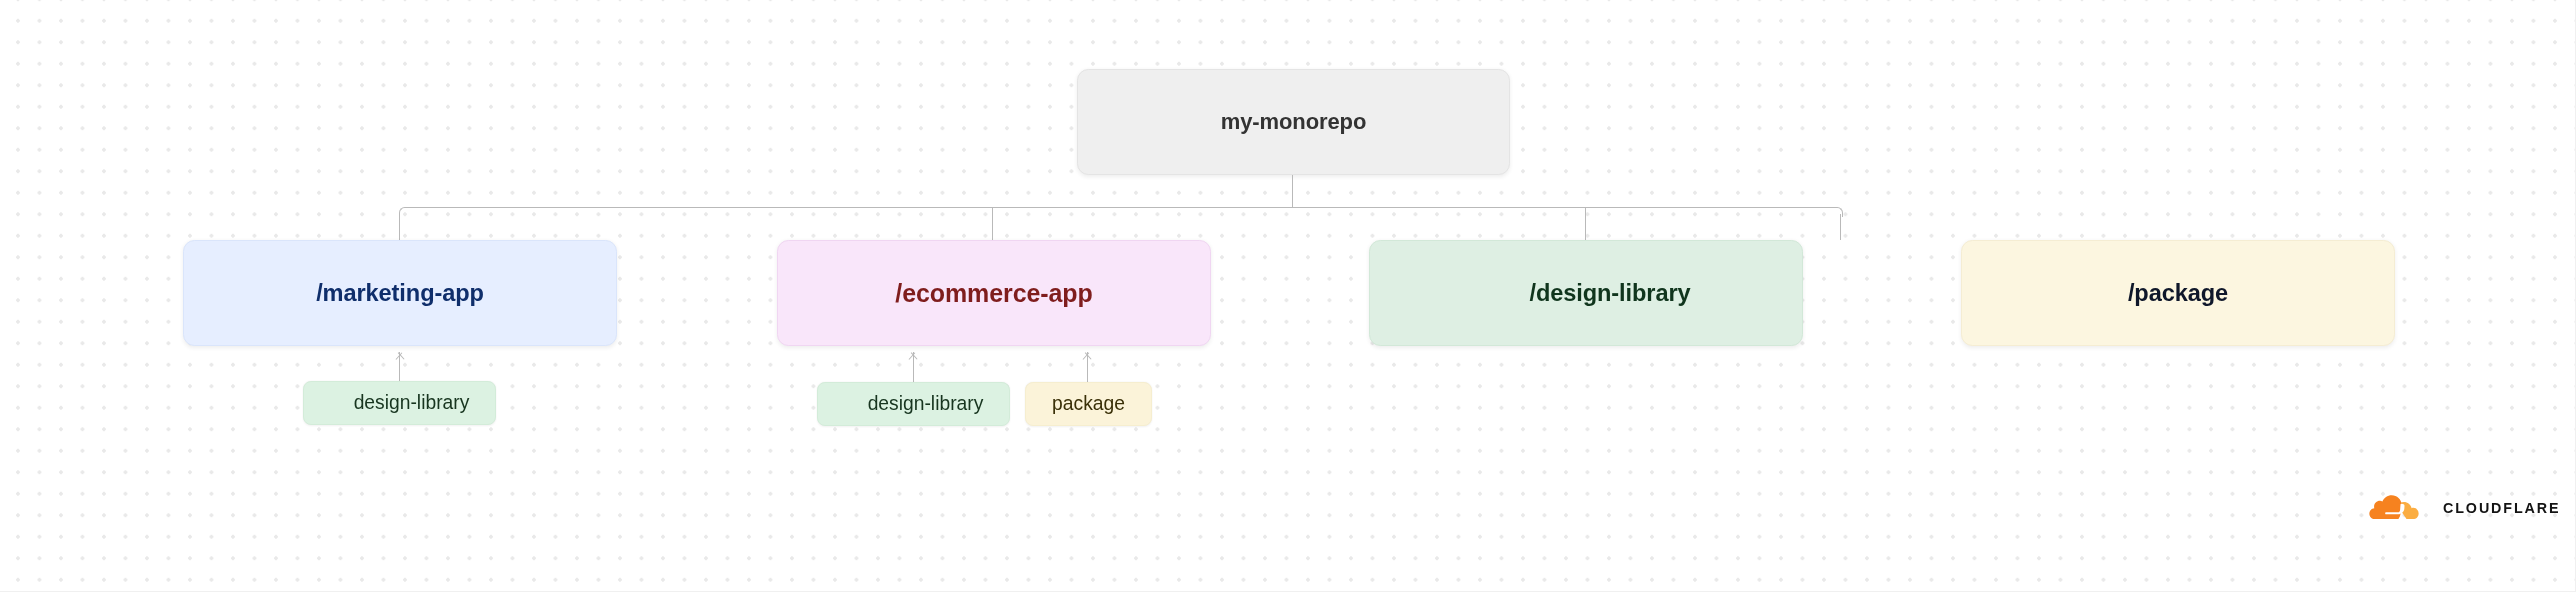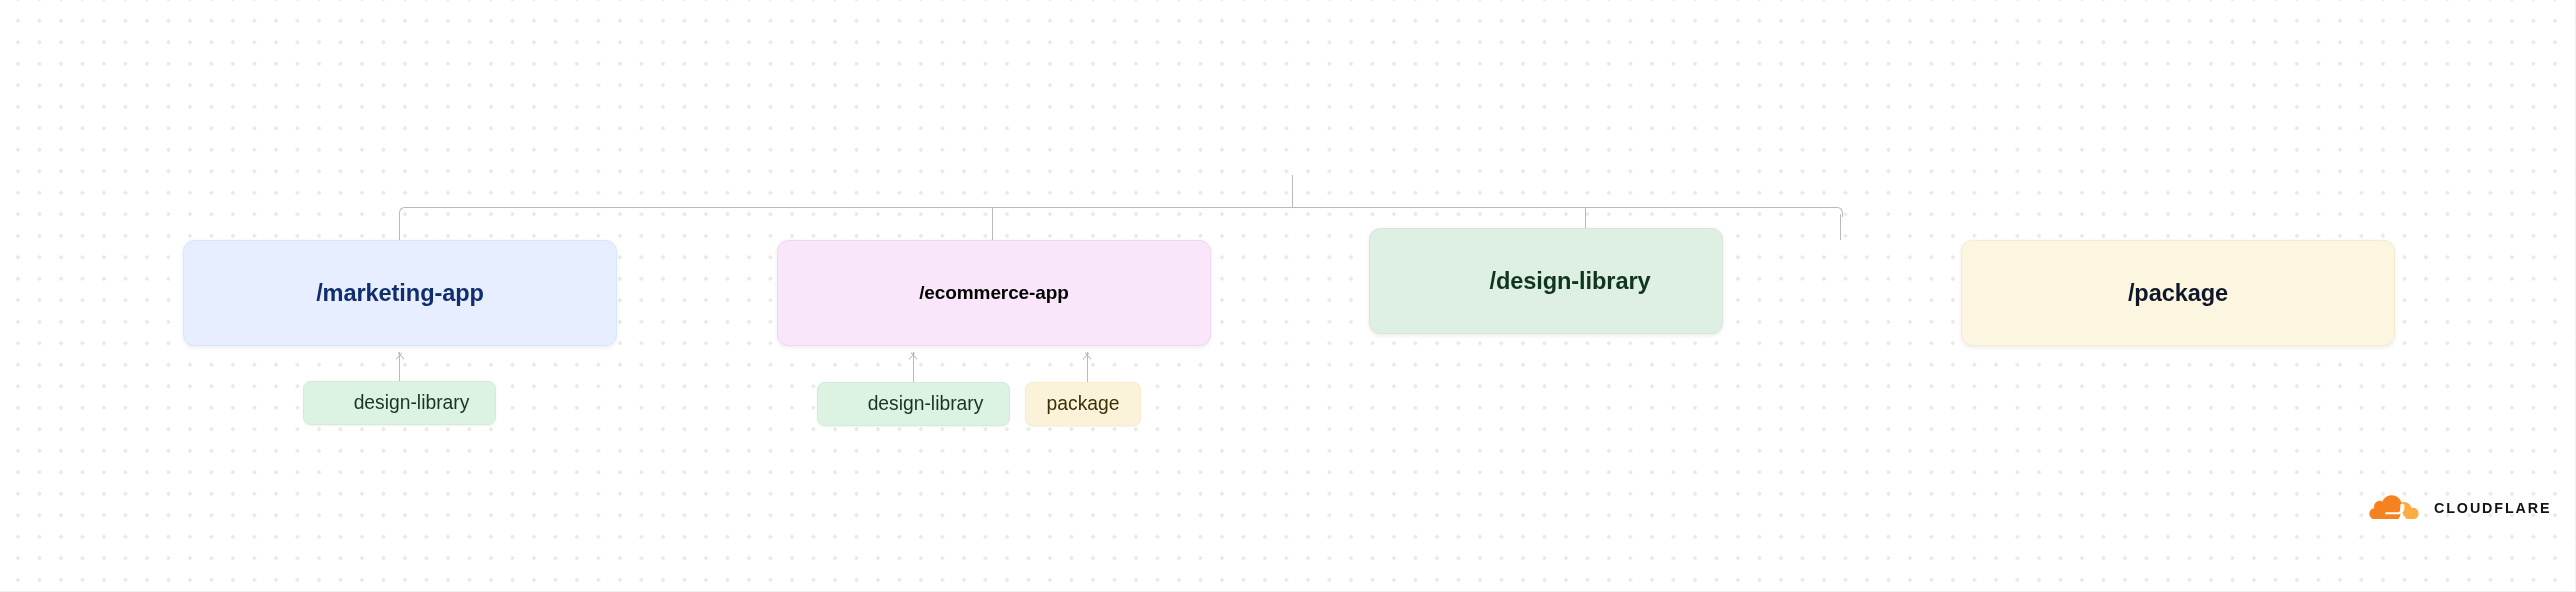--- a/index.html
+++ b/index.html
@@ -91,21 +91,21 @@
     background: #e6eeff;
     border: 1.1px solid #dae5fb;
     text-align: center;
   }
   .node-marketing .node-label { color: #0f2e6b; font-size: 23.6px; }
 
   .node-ecommerce {
     background: #f9e6fa;
     border: 1.1px solid #f0d6f2;
   }
-  .node-ecommerce .node-label { color: #000000; font-size: 19px; }
+  .node-ecommerce .node-label { color: #7f1d1d; font-size: 25px; }
 
   .node-designlib {
     background: #deefe3;
     border: 1.1px solid #d2e8d8;
   }
   .node-designlib .node-label { color: #10351d; font-size: 23.6px; }
 
   .node-package {
     background: #fcf6e0;
     border: 1.1px solid #f5edd3;
@@ -129,35 +129,38 @@
   .badge-green .badge-label { color: #17351f; margin-left: 24px; }
 
   .badge-cream { background: #fbf3d9; border: 0.7px solid #f6eecf; }
   .badge-cream .badge-label { color: #3a3008; }
 
   
   .cf-logo {
     position: absolute;
     display: flex;
     align-items: center;
-    gap: 15px;
+    gap: 24px;
   }
   .cf-mark { position: relative; width: 50px; height: 26px; }
   .cf-wordmark {
     font-size: 14.3px;
     font-weight: bold;
     letter-spacing: 1.9px;
     color: #141414;
   }
 </style>
 </head>
 <body>
 
 <div class="canvas">
 
+  <div class="node node-root" style="left:1077px; top:69px; width:433px; height:106px;">
+    <span class="node-label">my-monorepo</span>
+  </div>
 
   <div class="conn conn-v" style="left:1292px; top:175px; height:32px;"></div>
 
   <div class="conn conn-h" style="left:405px; top:207px; width:1432px;"></div>
 
   <div class="corner corner-tl" style="left:399px; top:207px;"></div>
   <div class="conn conn-v" style="left:399px; top:214px; height:26px;"></div>
 
   <div class="conn conn-v" style="left:992px; top:207px; height:33px;"></div>
 
@@ -167,21 +170,21 @@
   <div class="conn conn-v" style="left:1840px; top:214px; height:26px;"></div>
 
   <div class="node node-marketing" style="left:183px; top:240px; width:434px; height:106px;">
     <span class="node-label">/marketing-app</span>
   </div>
 
   <div class="node node-ecommerce" style="left:777px; top:240px; width:434px; height:106px;">
     <span class="node-label">/ecommerce-app</span>
   </div>
 
-  <div class="node node-designlib" style="left:1369px; top:228px; width:354px; height:106px;padding-left:48px;">
+  <div class="node node-designlib" style="left:1369px; top:240px; width:434px; height:106px;padding-left:48px;">
     <span class="node-label">/design-library</span>
   </div>
 
   <div class="node node-package" style="left:1961px; top:240px; width:434px; height:106px;">
     <span class="node-label">/package</span>
   </div>
 
   <div class="conn conn-v" style="left:399px; top:352px; height:33px;"></div>
   <div class="arrow-head" style="left:394px; top:348px;"></div>
 
@@ -192,21 +195,21 @@
   <div class="arrow-head" style="left:1081px; top:348px;"></div>
 
   <div class="badge badge-green" style="left:303px; top:381px; width:193px; height:44px;">
     <span class="badge-label">design-library</span>
   </div>
 
   <div class="badge badge-green" style="left:817px; top:382px; width:193px; height:44px;">
     <span class="badge-label">design-library</span>
   </div>
 
-  <div class="badge badge-cream" style="left:1025px; top:382px; width:116px; height:44px;">
+  <div class="badge badge-cream" style="left:1025px; top:382px; width:127px; height:44px;">
     <span class="badge-label">package</span>
   </div>
 
   <div class="cf-logo" style="left:2369px; top:495px;">
     <span class="cf-mark">
       <svg width="50" height="26" viewBox="0 0 70 36" xmlns="http://www.w3.org/2000/svg">
         <path d="M52.5 33.5 L61.5 33.5 C66.5 33.5 69.5 29.8 69.5 25.6 C69.5 21.3 66.2 17.8 62.0 17.8 C61.2 17.8 60.4 17.9 59.7 18.2 C58.6 13.2 54.1 9.5 48.8 9.5 C45.0 9.5 41.6 11.4 39.6 14.3 Z" fill="#fbad41"></path>
         <path d="M41.2 33.5 L8.0 33.5 C3.7 33.5 0.5 30.2 0.5 26.0 C0.5 22.0 3.5 18.7 7.4 18.4 C7.2 17.7 7.1 17.0 7.1 16.2 C7.1 11.7 10.8 8.0 15.4 8.0 C16.6 8.0 17.8 8.3 18.8 8.8 C20.8 3.6 25.9 0.0 31.8 0.0 C39.2 0.0 45.3 5.8 45.8 13.1 L46.4 20.9 L44.4 25.4 L43.2 29.8 Z" fill="#f6821f"></path>
         <path d="M45.6 12.2 C45.3 12.2 45.0 12.3 44.7 12.3 L44.3 12.5 L44.1 13.0 L43.5 21.1 C43.4 22.8 42.1 24.0 40.5 24.0 L23.6 24.0 C23.3 24.0 23.1 24.2 23.0 24.4 L22.6 25.9 C22.5 26.3 22.8 26.7 23.2 26.7 L40.9 26.7 C45.4 26.7 49.2 23.1 49.5 18.6 L49.7 15.0 C50.0 13.4 48.0 12.2 45.6 12.2 Z" fill="#ffffff"></path>
       </svg>

